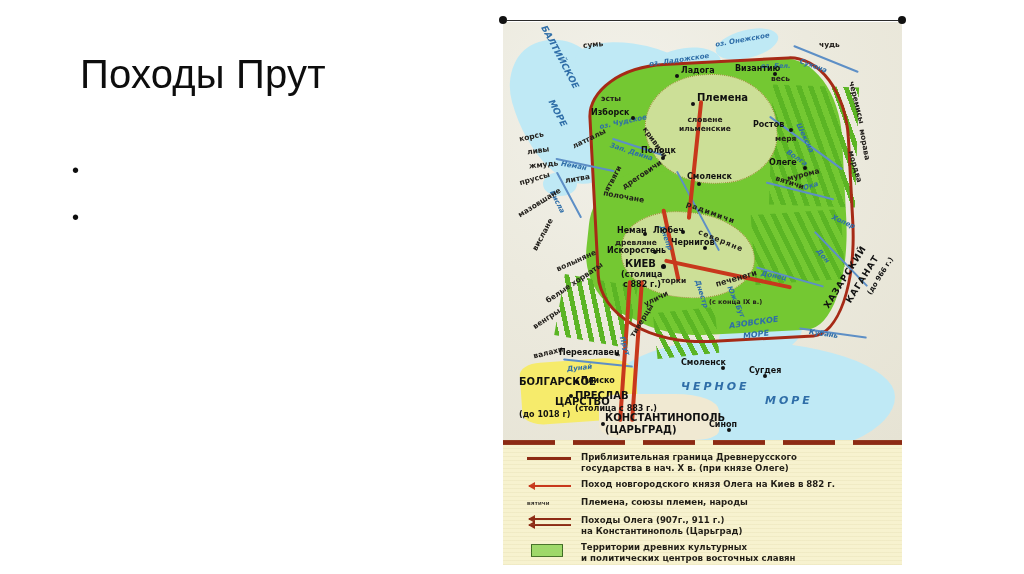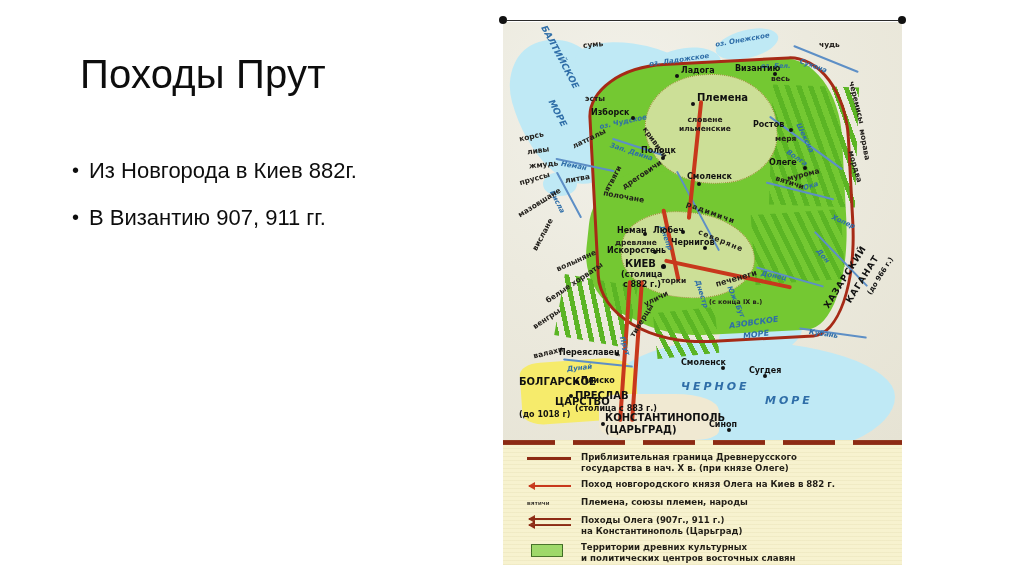--- a/index.html
+++ b/index.html
@@ -189,25 +189,23 @@
   }
 </style>
 </head>
 <body>
 
 <div class="slide-title">Походы Прут</div>
 
 <div class="bullets">
   <div class="bullet">
     <span class="dot">•</span>
-    <span>Из Новгорода в Киев 882г.</span>
   </div>
   <div class="bullet">
     <span class="dot">•</span>
-    <span>В Византию 907, 911 гг.</span>
   </div>
 </div>
 
 <div class="map-wrap">
   <div class="top-rule"></div>
   <div class="handle tl"></div>
   <div class="handle tr"></div>
 
   <div class="map">
 
@@ -276,21 +274,21 @@
     <div class="lbl river-name" style="left:58px;top:140px;transform:rotate(10deg);">Неман</div>
     <div class="lbl river-name" style="left:42px;top:176px;transform:rotate(62deg);">Висла</div>
     <div class="lbl river-name" style="left:184px;top:268px;transform:rotate(72deg);">Днестр</div>
     <div class="lbl river-name" style="left:216px;top:276px;transform:rotate(66deg);">Юж. Буг</div>
     <div class="lbl river-name" style="left:112px;top:320px;transform:rotate(72deg);">Прут</div>
     <div class="lbl river-name" style="left:328px;top:196px;transform:rotate(24deg);">Хопер</div>
 
     <div class="lbl tribe" style="left:80px;top:18px;transform:rotate(-6deg);">сумь</div>
     <div class="lbl tribe" style="left:316px;top:18px;">чудь</div>
     <div class="lbl tribe" style="left:268px;top:52px;">весь</div>
-    <div class="lbl tribe" style="left:82px;top:72px;">эсты</div>
+    <div class="lbl tribe" style="left:98px;top:72px;">эсты</div>
     <div class="lbl tribe" style="left:16px;top:110px;transform:rotate(-12deg);">корсь</div>
     <div class="lbl tribe" style="left:24px;top:124px;transform:rotate(-8deg);">ливы</div>
     <div class="lbl tribe" style="left:26px;top:138px;transform:rotate(-6deg);">жмудь</div>
     <div class="lbl tribe" style="left:68px;top:112px;transform:rotate(-26deg);">латгалы</div>
     <div class="lbl tribe" style="left:16px;top:152px;transform:rotate(-16deg);">пруссы</div>
     <div class="lbl tribe" style="left:62px;top:152px;transform:rotate(-10deg);">литва</div>
     <div class="lbl tribe" style="left:96px;top:152px;transform:rotate(-62deg);">ятвяги</div>
     <div class="lbl tribe" style="left:12px;top:176px;transform:rotate(-32deg);">мазовшане</div>
     <div class="lbl tribe" style="left:22px;top:208px;transform:rotate(-62deg);">вислане</div>
     <div class="lbl tribe" style="left:134px;top:116px;transform:rotate(54deg);">кривичи</div>

